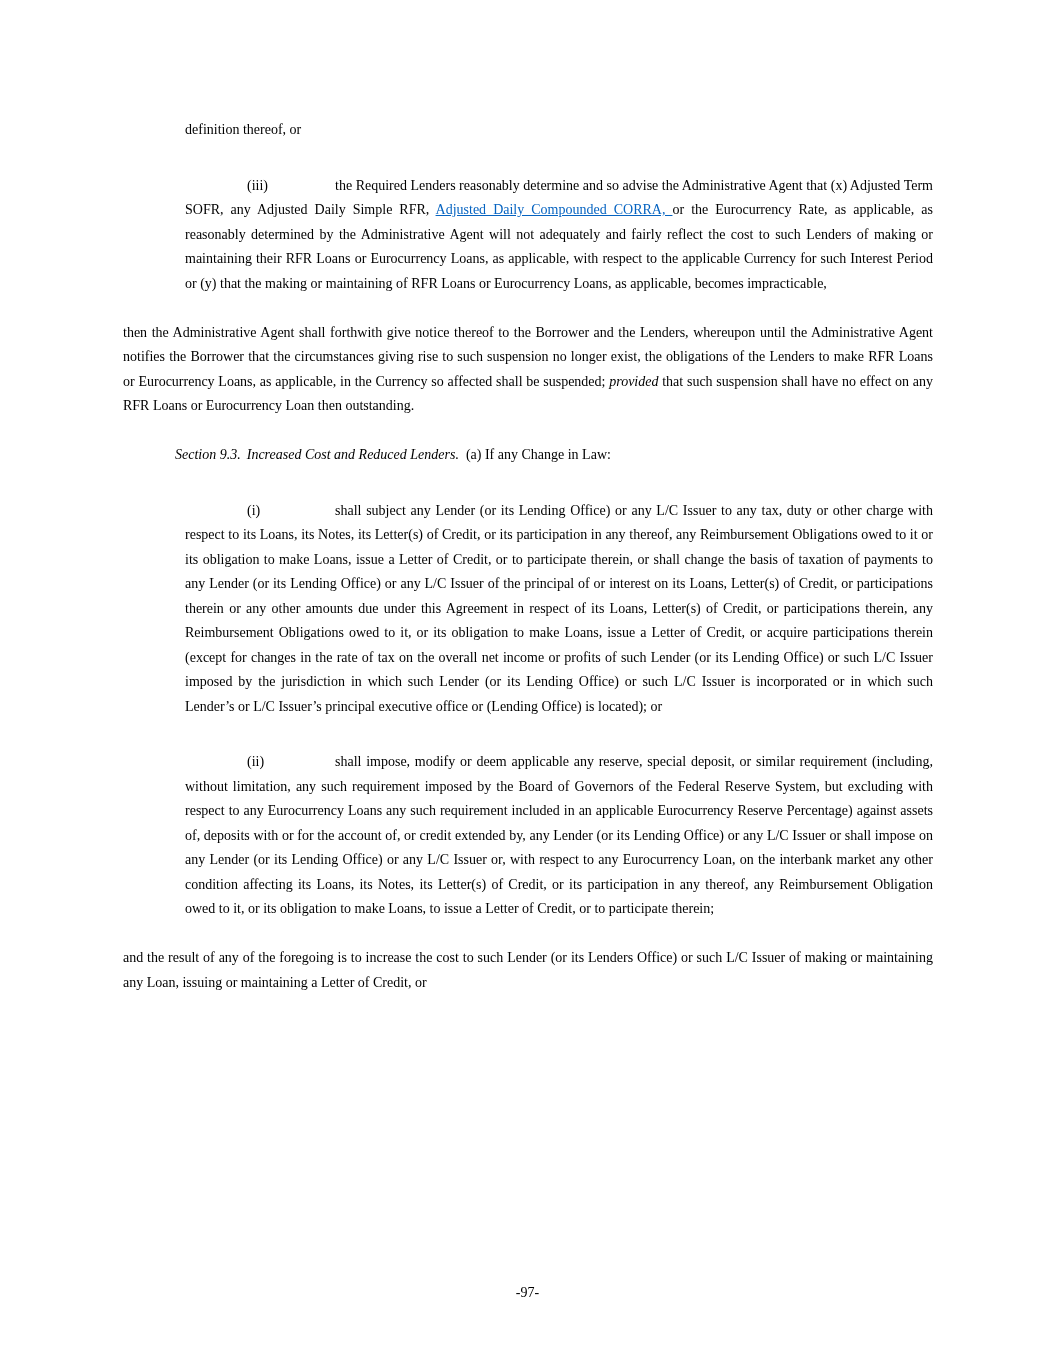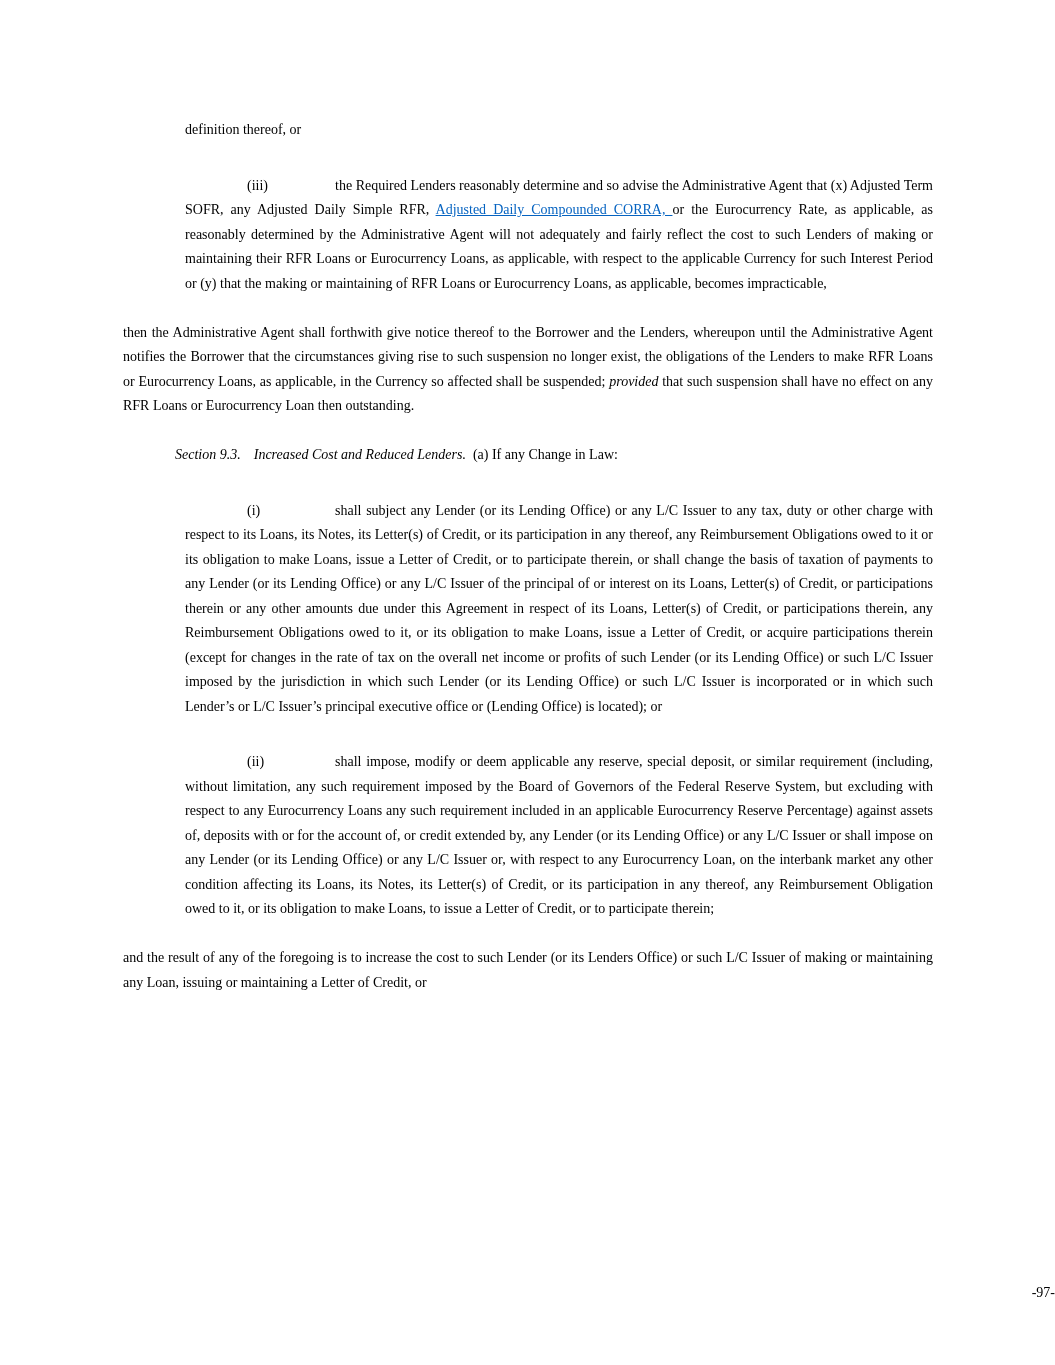--- a/index.html
+++ b/index.html
@@ -24,32 +24,32 @@
   }
   .content p { margin: 0 0 24.5px 0; }
   p.hang { margin-left: 62px; }
   p.numbered { margin-left: 62px; text-indent: 62px; margin-top: 31px; }
   .marker {
     display: inline-block;
     width: 88px;
     text-indent: 0;
   }
   .section-heading { text-indent: 52px; }
-  .section-label { margin-right: 13px; }
+  .section-label { margin-right: 6px; }
   .ins {
     color: #0563C1;
     text-decoration: underline;
     cursor: pointer;
   }
   .page-number {
     position: absolute;
     top: 1281px;
     left: 0;
     width: 100%;
-    text-align: right;
+    text-align: center;
   }
 </style>
 </head>
 <body>
 
 <div class="page">
   <div class="content">
 
     <p class="hang">definition thereof, or</p>
 

